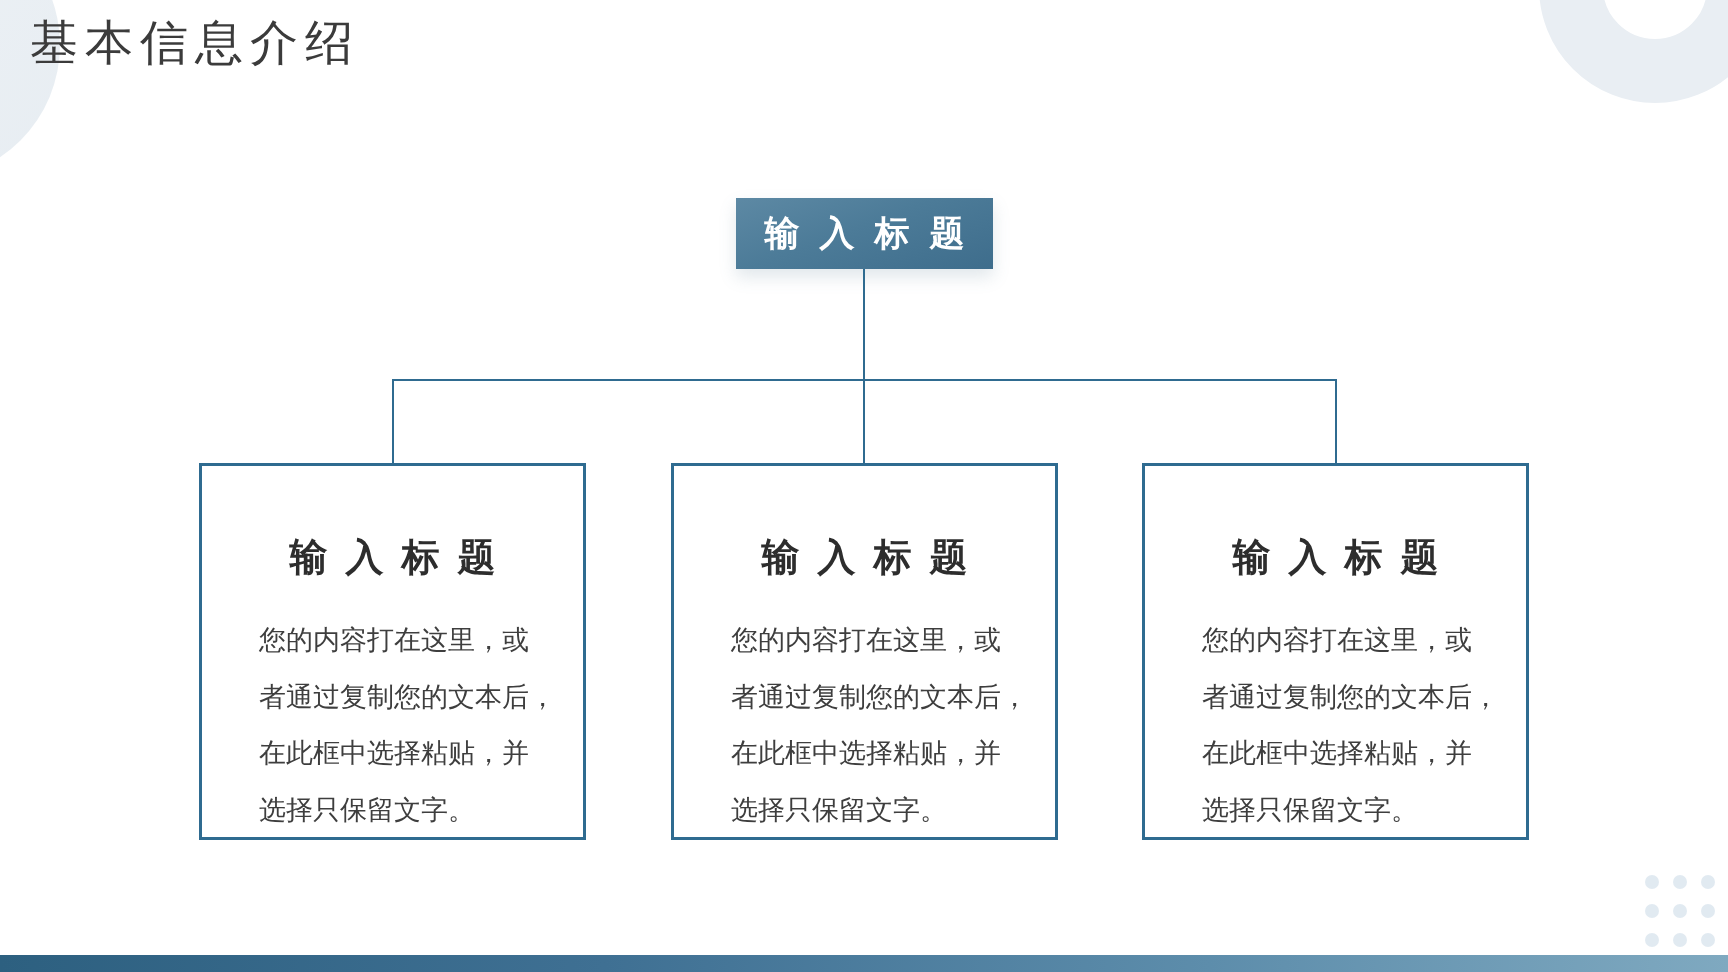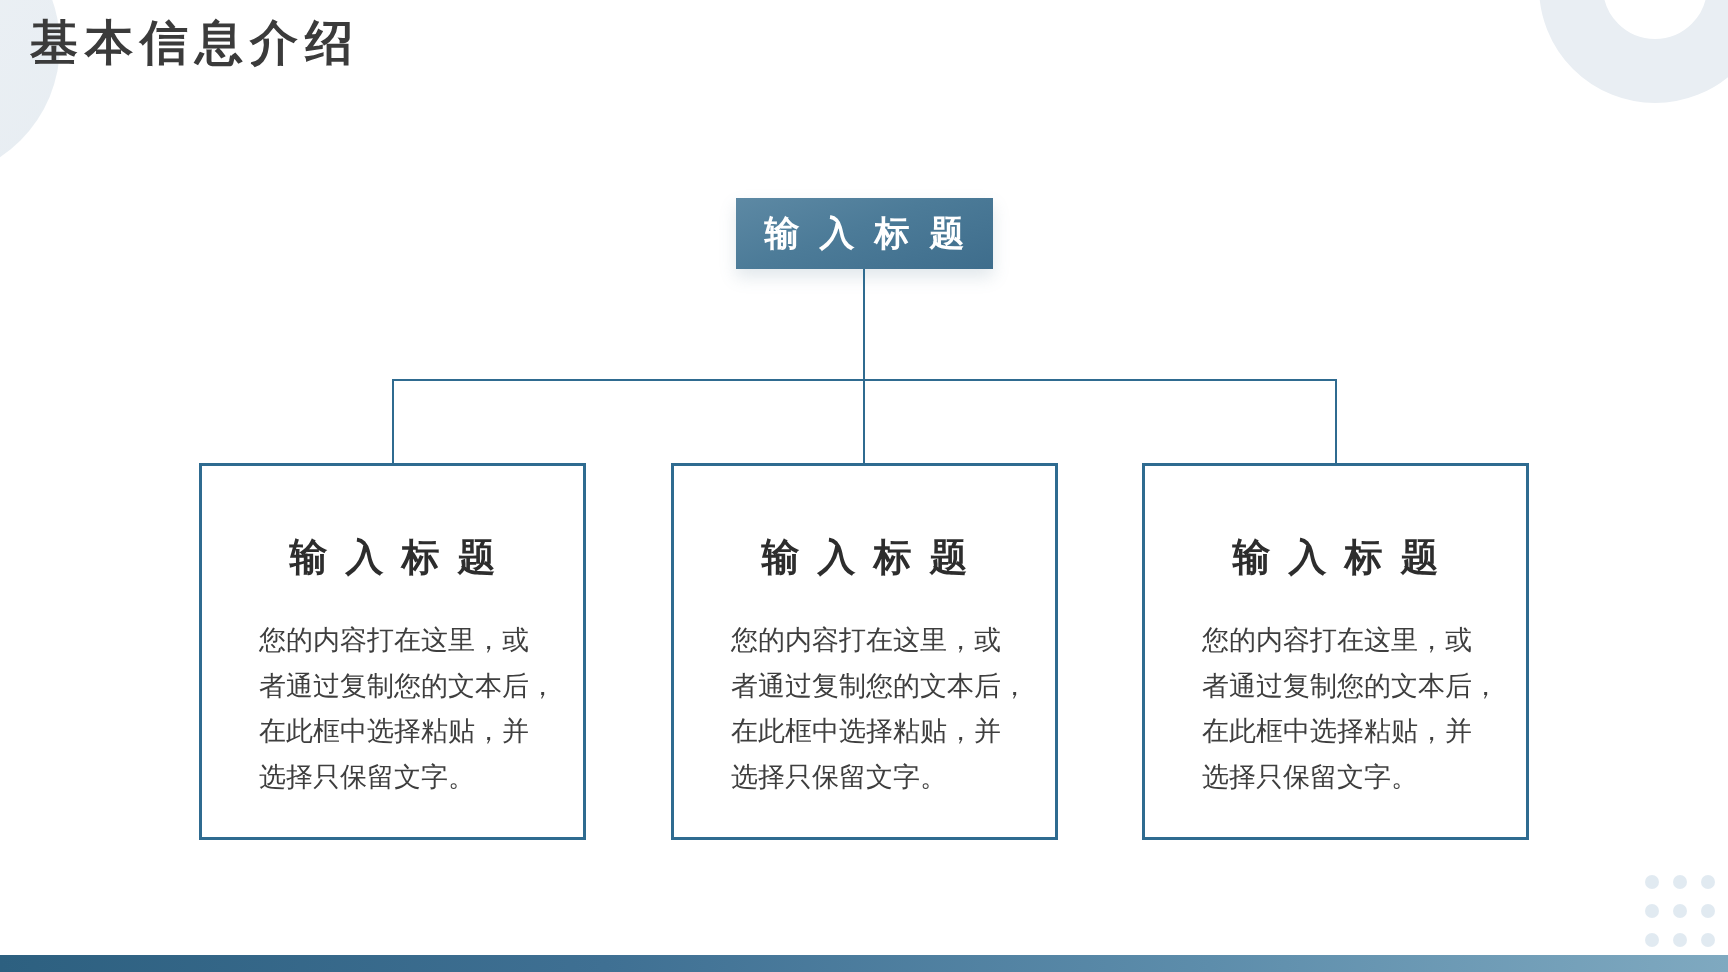--- a/index.html
+++ b/index.html
@@ -28,21 +28,21 @@
   .dot{width:14px;height:14px;border-radius:50%;background:rgba(222,232,240,0.92);}
   .bottom-bar{
     position:absolute;left:0;bottom:0;width:100%;height:17px;
     background:linear-gradient(90deg,#2d6080 0%,#3f7093 35%,#5d8dab 70%,#7fa9c0 100%);
   }
 
   
   .slide-title{
     position:absolute;left:30px;top:12px;margin:0;
     font-family:"Liberation Serif","DejaVu Serif",serif;
-    font-weight:bold;font-size:48px;line-height:62px;
+    font-weight:normal;font-size:48px;line-height:62px;
     letter-spacing:7px;color:#3b3b3b;
   }
 
   
   .root-node{
     position:absolute;left:736px;top:198px;width:257px;height:71px;
     background:linear-gradient(160deg,#5d89a4 0%,#4c7b98 45%,#3e6d8c 100%);
     display:flex;align-items:center;justify-content:center;
     box-shadow:0 8px 16px rgba(90,120,145,0.18);
   }
@@ -69,21 +69,21 @@
   .box-title{
     margin:0;text-align:center;
     font-family:"Liberation Serif","DejaVu Serif",serif;
     font-weight:bold;font-size:38px;line-height:46px;color:#2d2d2d;
     letter-spacing:18px;text-indent:18px;white-space:nowrap;
   }
   .box-body{
     margin:38px 0 0 57px;
     font-size:27px;line-height:45.5px;color:#3e3e3e;
   }
-  .body-line{white-space:nowrap;}
+  .body-line{white-space:nowrap;margin-top:11px;}
 </style>
 </head>
 <body>
 
 <div class="slide">
 
   <div class="deco-circle-tl"></div>
   <div class="deco-ring-tr"></div>
 
   <h1 class="slide-title">基本信息介绍</h1>

